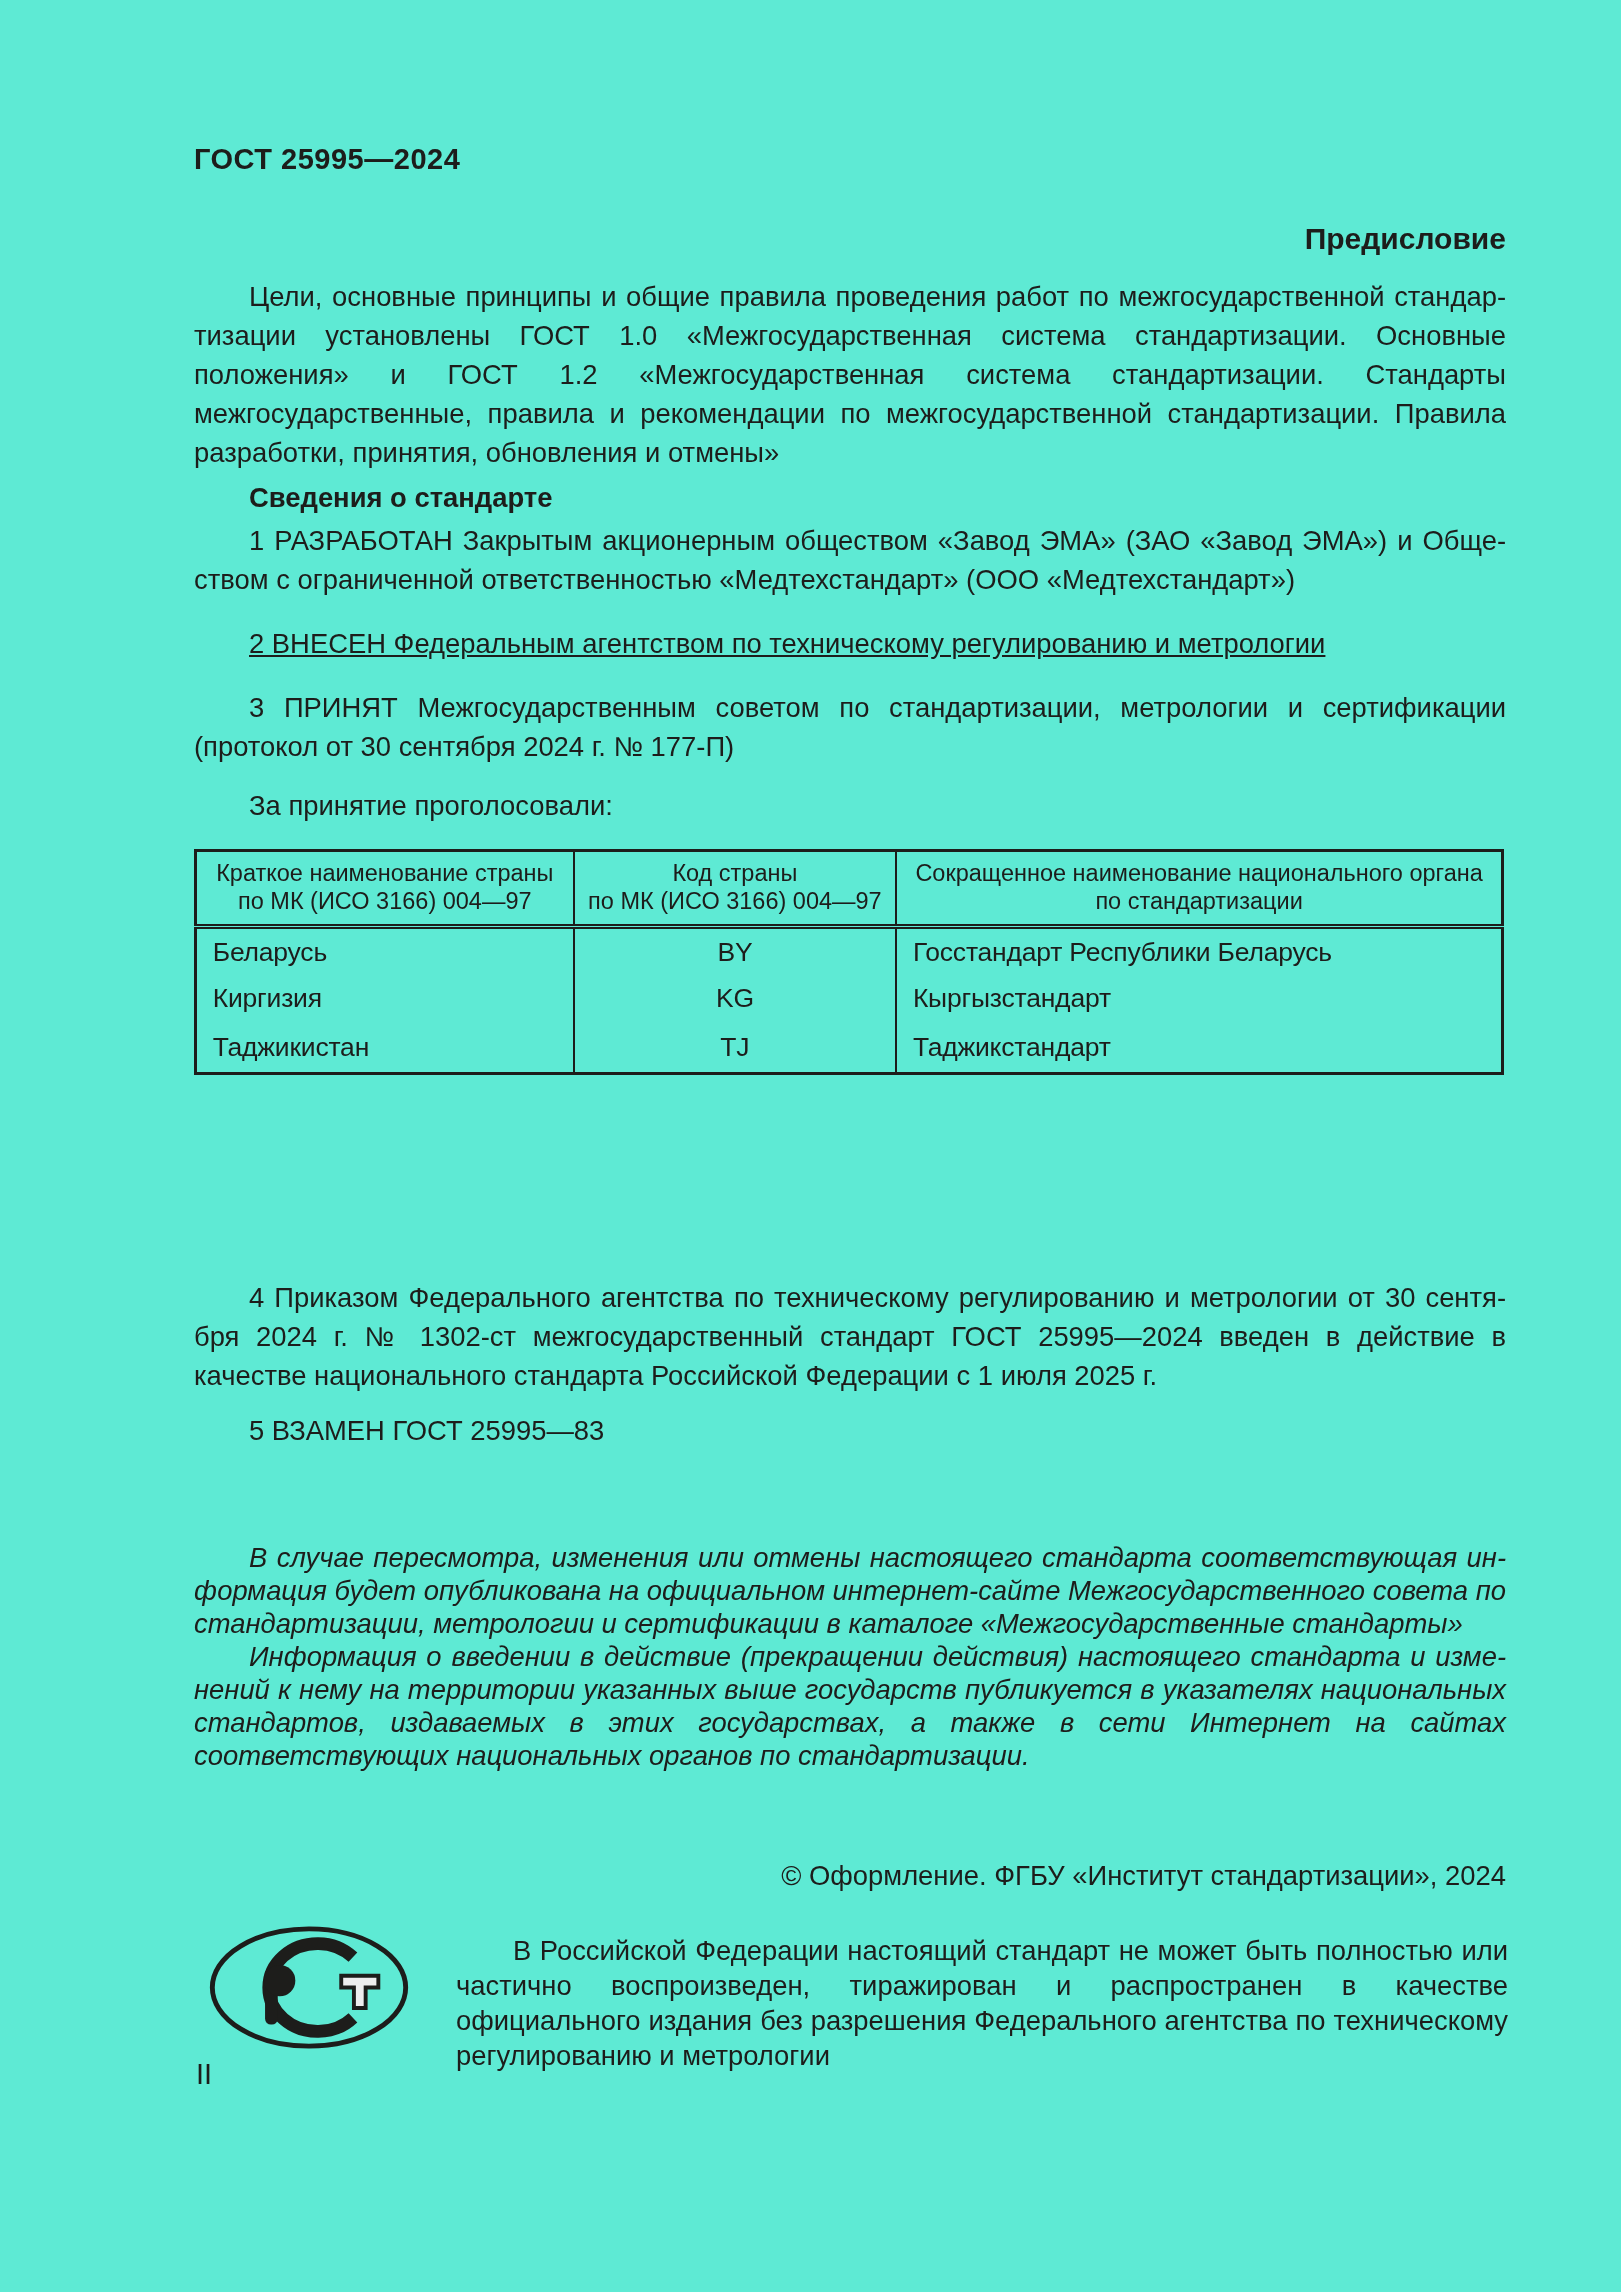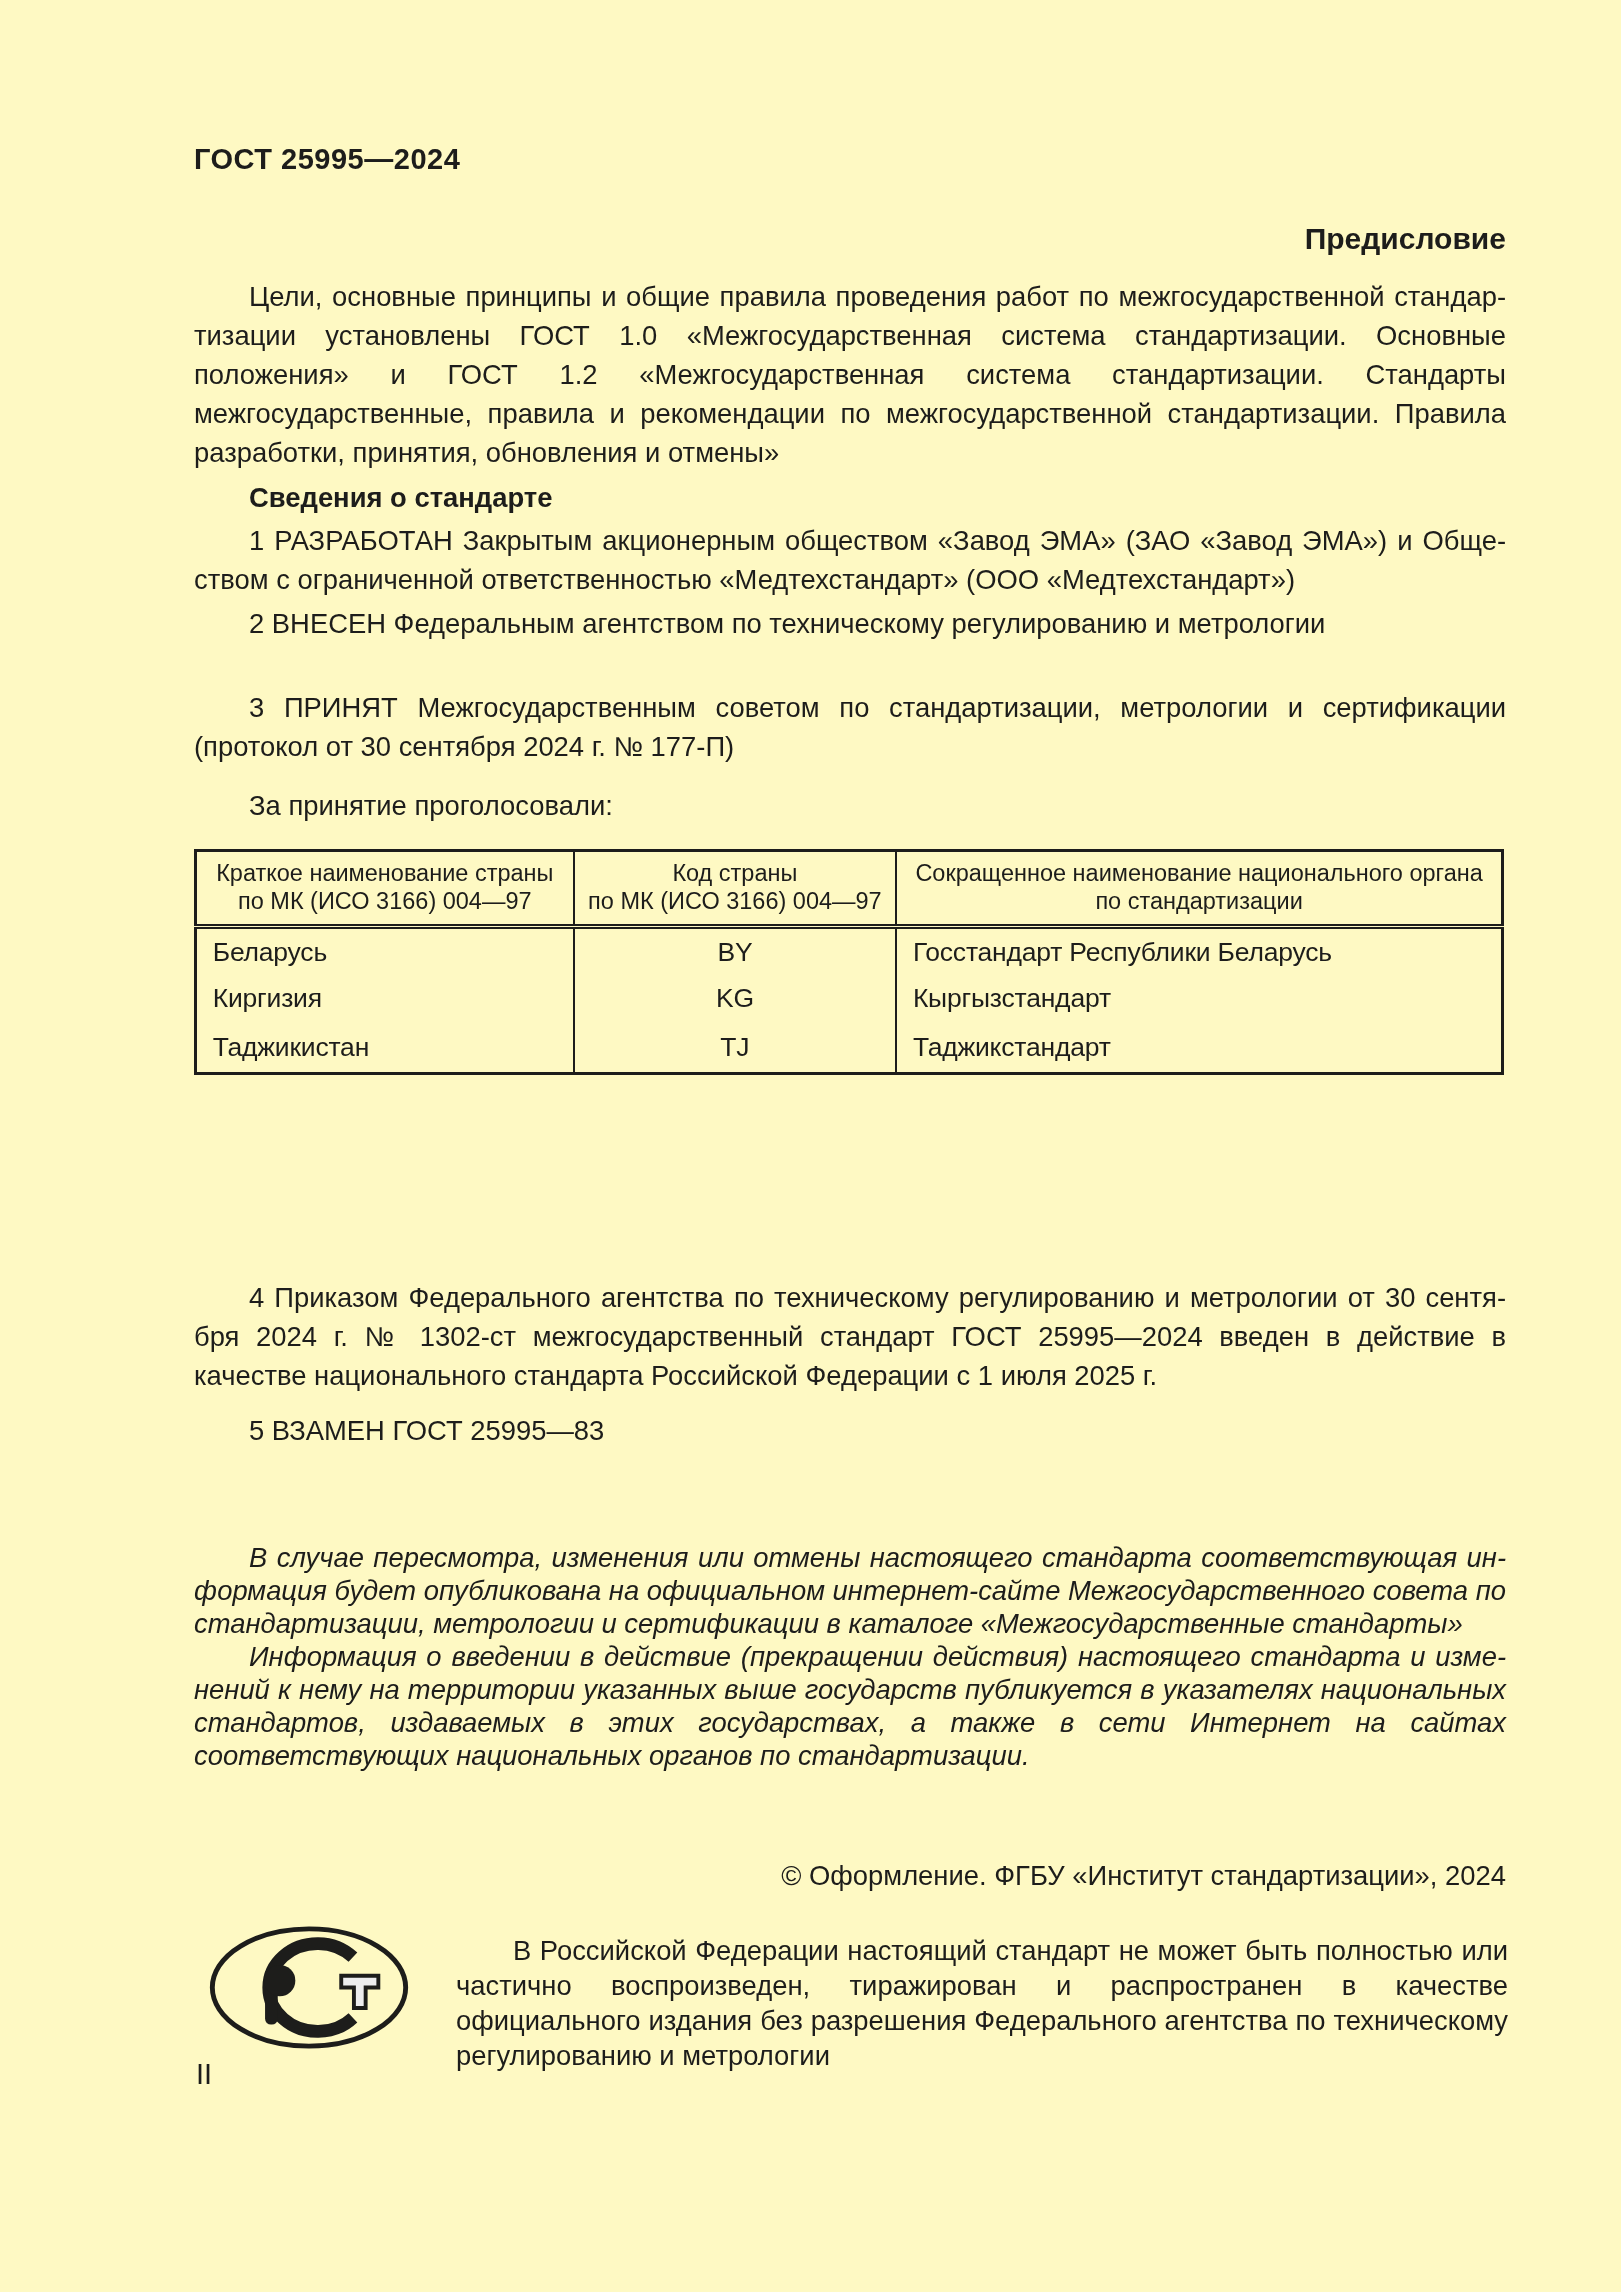--- a/index.html
+++ b/index.html
@@ -1,19 +1,19 @@
 <!DOCTYPE html>
 <html><head>
 <meta charset="utf-8">
 <style>
   html,body { margin:0; padding:0; background:#d8d8d8; }
   .page {
     position:relative;
     width:1621px; height:2293px;
-    background:#fef9c3;
+    background:#5eead4;
     color:#1d1d1b;
     font-family:"Liberation Sans", sans-serif;
     overflow:hidden;
   }
   .abs { position:absolute; }
   .doc-number {
     left:194px; top:143px;
     font-size:29px; font-weight:bold; letter-spacing:0.5px;
   }
   .page-title {
@@ -23,21 +23,21 @@
   .para {
     left:194px; width:1312px;
     font-size:27.4px; line-height:39px;
     text-align:justify;
     hyphens:manual;
   }
   .indent { text-indent:55px; }
   .intro       { top:277px; }
   .info-heading{ top:478px; font-weight:bold; text-align:left; }
   .item-1      { top:521px; }
-  .item-2      { top:604px; }
+  .item-2      { top:624px;text-decoration:underline; }
   .item-3      { top:688px; }
   .vote-intro  { top:786px; text-align:left; }
   .table-wrap  { left:194px; top:849px; width:1310px; }
   table.vote {
     border-collapse:collapse; width:100%;
     border:3.9px solid #1d1d1b;
   }
   table.vote th {
     font-size:23.5px; line-height:28px; font-weight:normal;
     text-align:center; white-space:pre-line;

